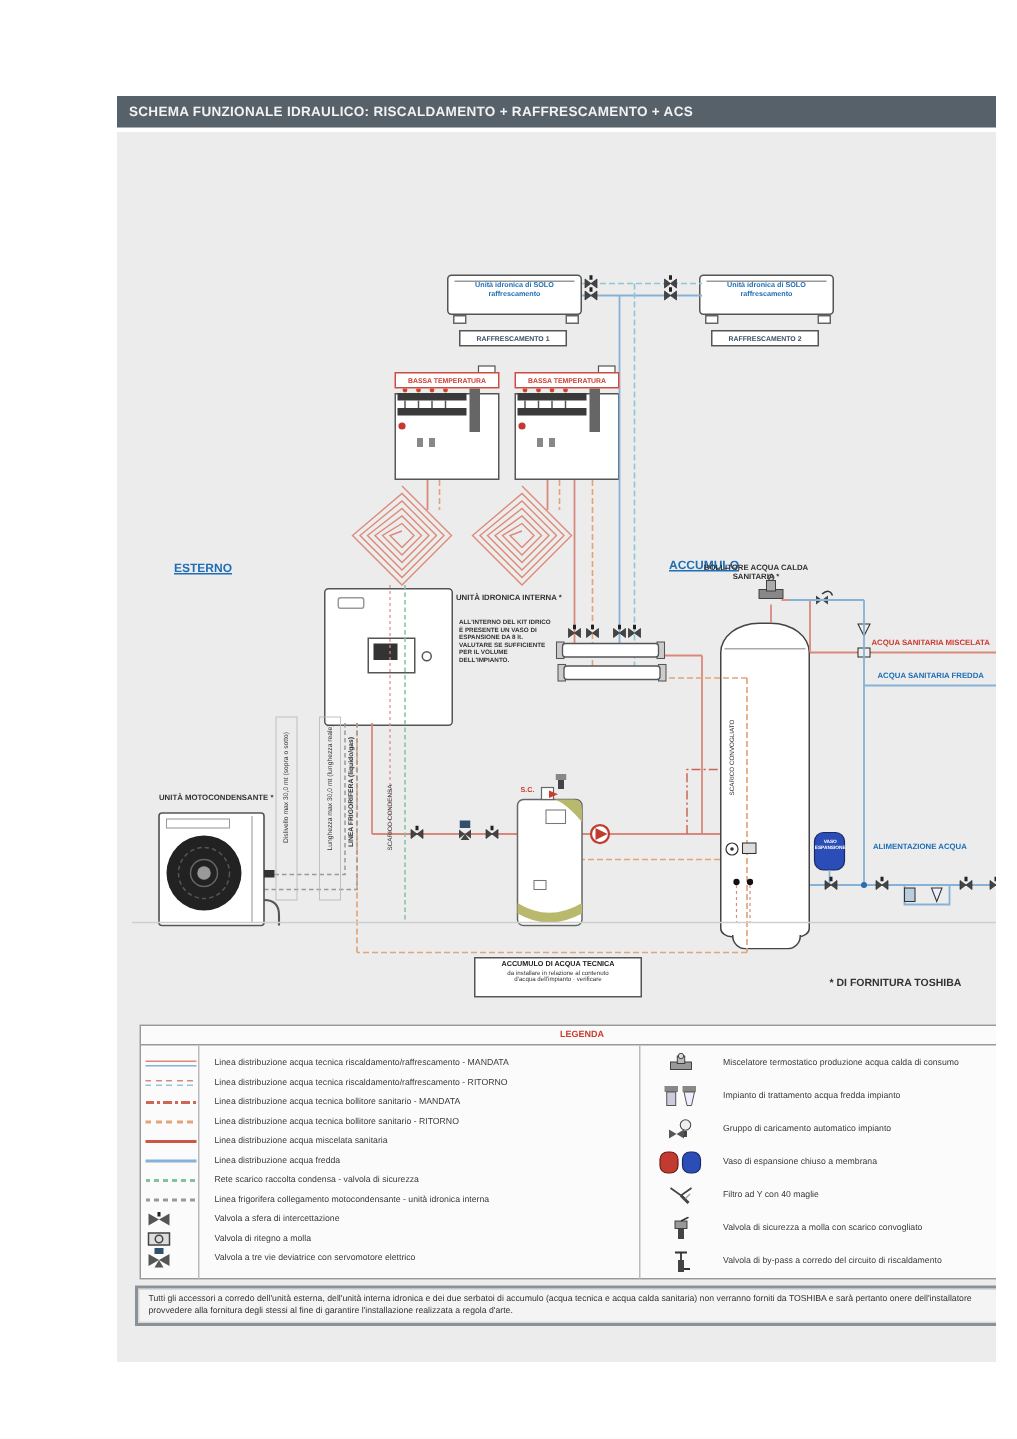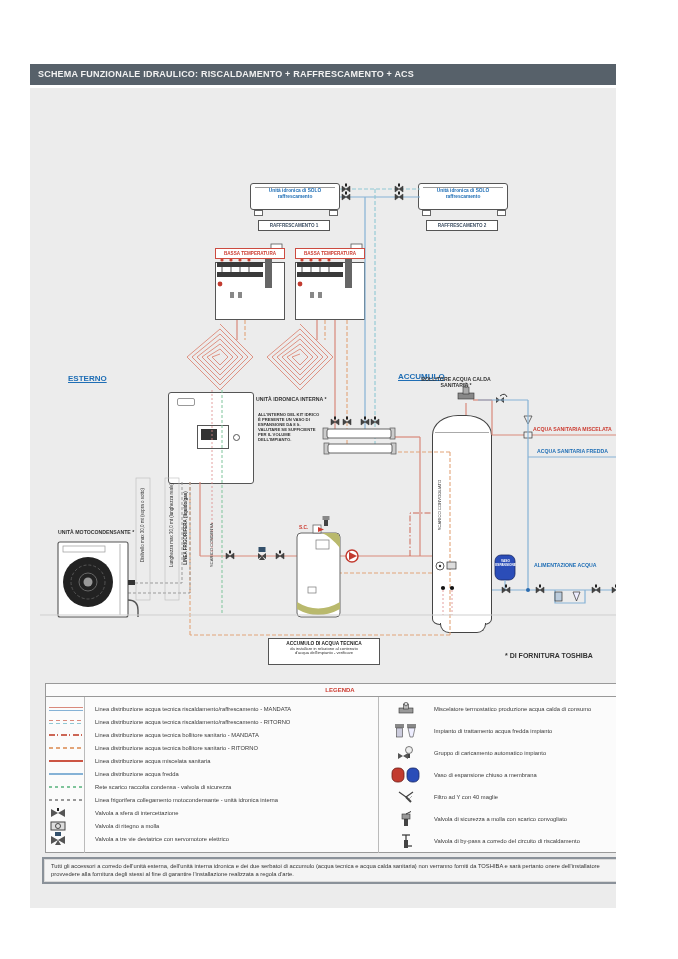--- a/index.html
+++ b/index.html
@@ -1,16 +1,16 @@
 <!DOCTYPE html>
 <html><head>
 <meta charset="utf-8">
 <style>
   html,body{margin:0;padding:0;background:#fff;}
-  .page{position:relative;width:616px;height:959px;background:#ffffff;font-family:"Liberation Sans",sans-serif;overflow:hidden;}
+  .page{position:relative;width:616px;height:959px;background:#ffffff;font-family:"Liberation Sans",sans-serif;overflow:hidden;margin-left:48px;}
   .titlebar{position:absolute;left:30px;top:64px;width:618px;height:21px;background:#57616a;color:#f2f2f2;
     font-size:9px;font-weight:bold;line-height:21px;padding-left:8px;box-sizing:border-box;letter-spacing:.2px;}
   .panel{position:absolute;left:30px;top:88px;width:618px;height:820px;background:#ececec;}
   .box{position:absolute;background:#fff;border:1px solid #555;z-index:1;box-sizing:border-box;}
   .pre{white-space:pre-line;}
   .blu{color:#1f6eb5;}
   .red{color:#cc3b30;}
   .grn{color:#3fa06a;}
   .fc{border-radius:3px;border:1.1px solid #555;}
   .fc .fctxt{position:absolute;left:0;top:4px;width:100%;text-align:center;font-size:4.8px;line-height:5.6px;font-weight:bold;}

